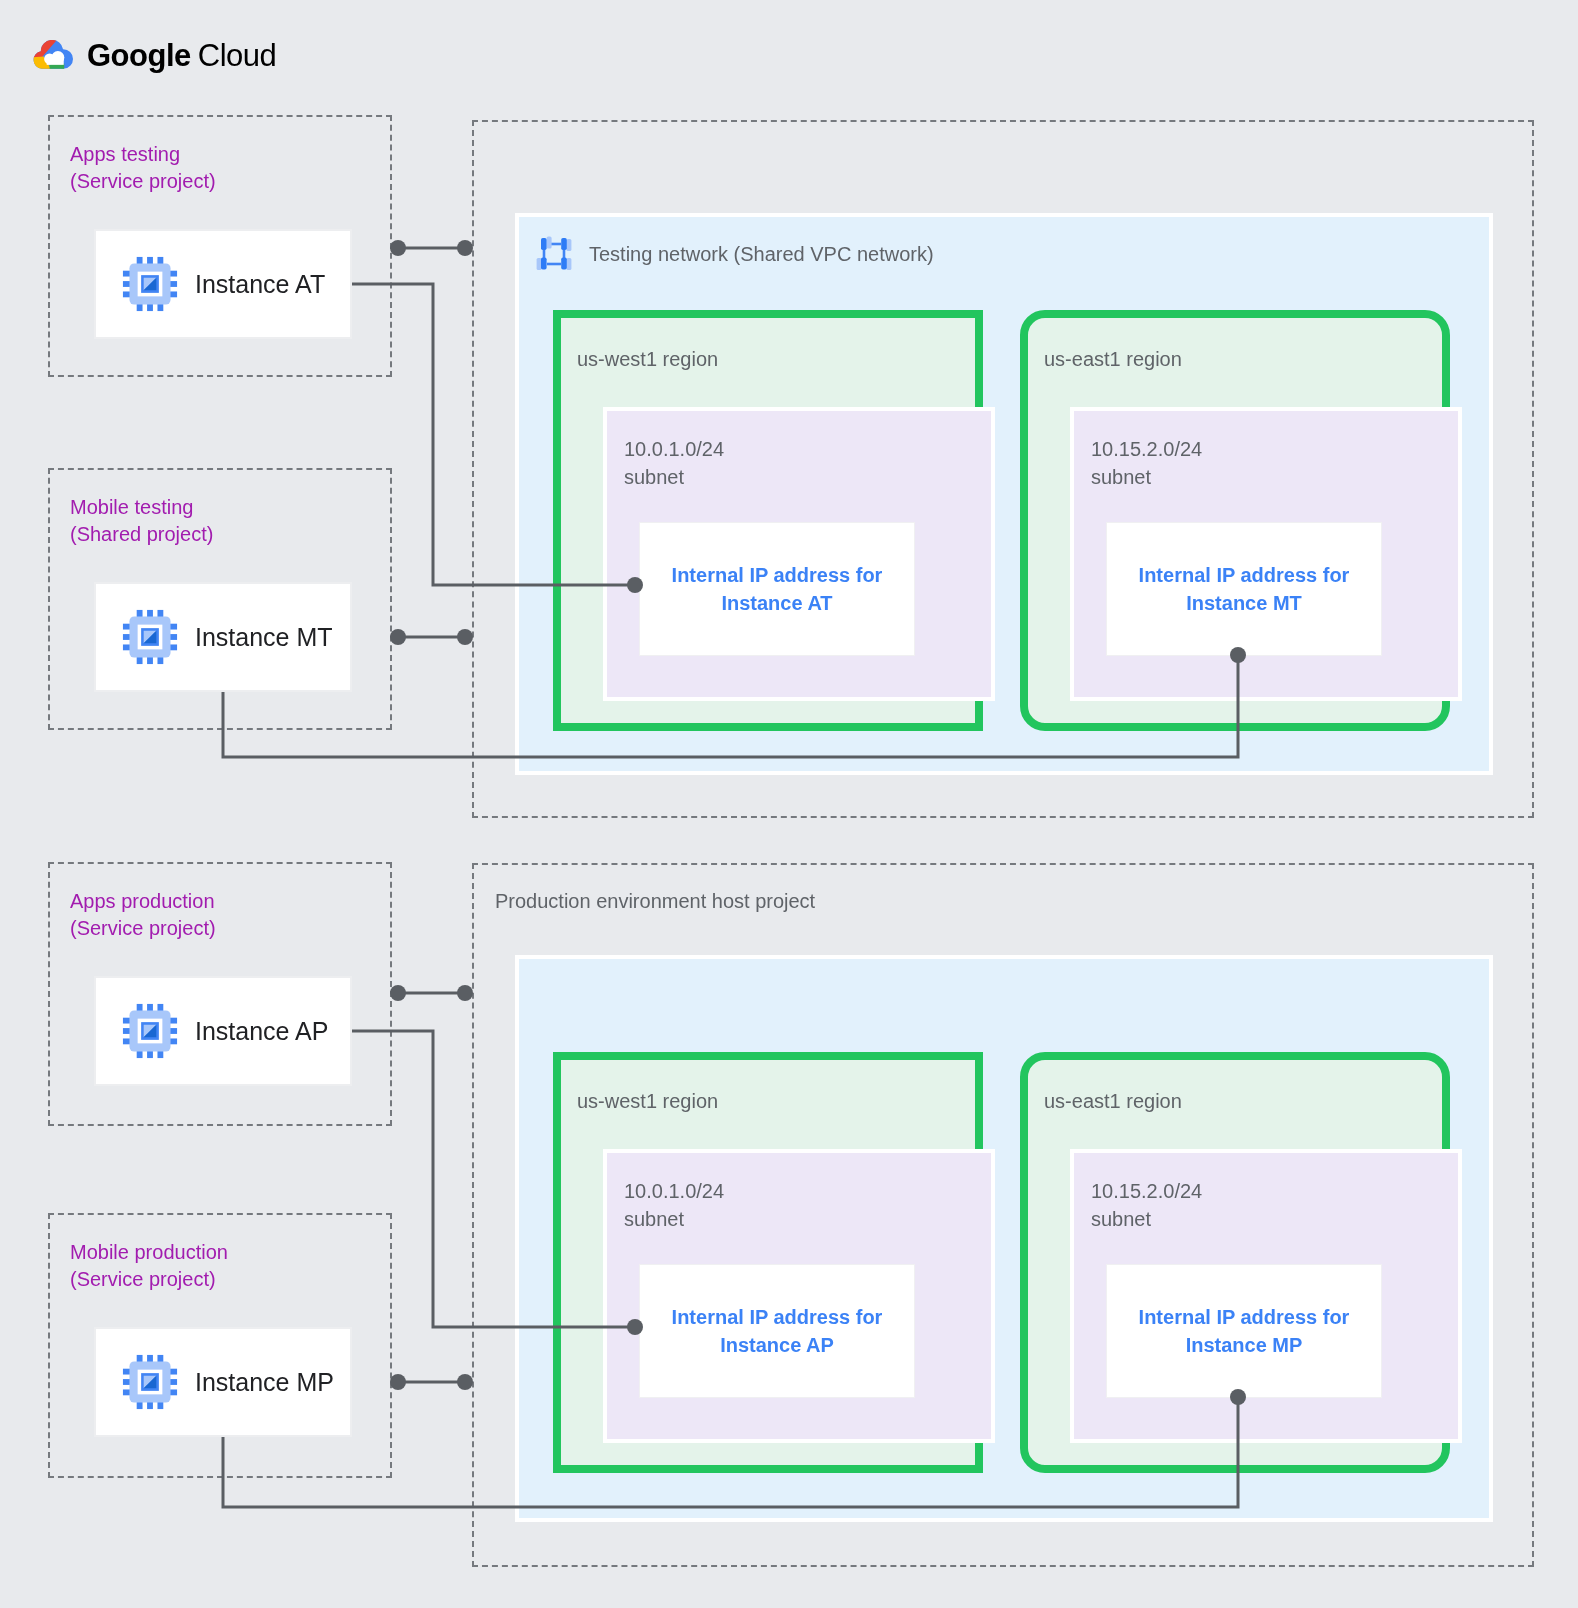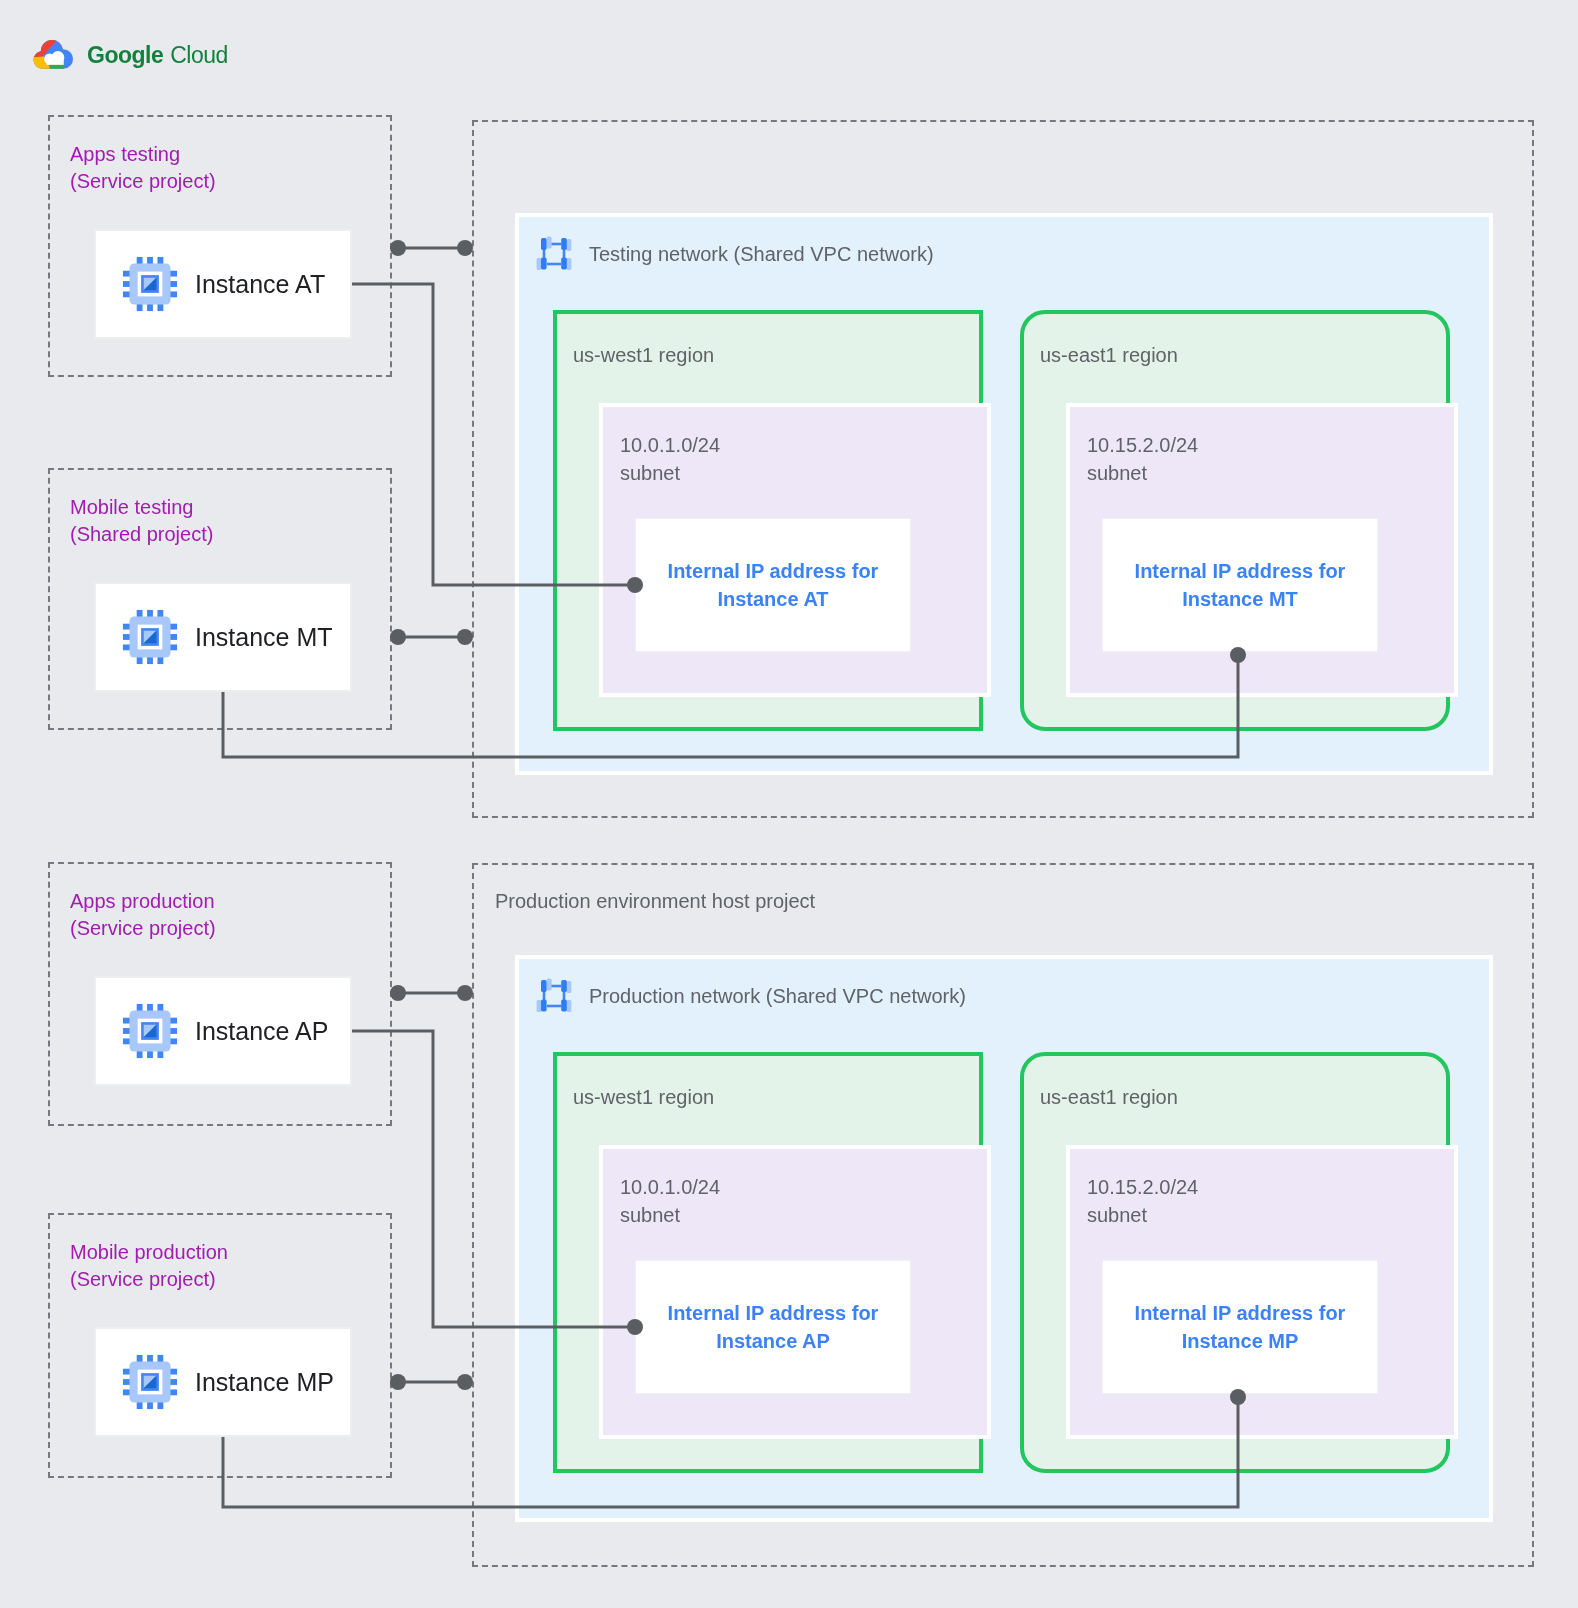--- a/index.html
+++ b/index.html
@@ -3,21 +3,21 @@
 <meta charset="utf-8">
 <style>
   html,body{margin:0;padding:0;}
   .canvas{
     position:relative;width:1578px;height:1608px;background:#E8EAED;
     font-family:"Liberation Sans","DejaVu Sans",sans-serif;overflow:hidden;
   }
   
   .logo{position:absolute;left:30px;top:36px;display:flex;align-items:center;gap:10px;}
   .logo svg{display:block;}
-  .logo-text{font-size:23px;color:#15803d;letter-spacing:-0.5px;}
+  .logo-text{font-size:31px;color:#000000;letter-spacing:-0.5px;}
   .logo-google{font-weight:600;}
   .logo-cloud{font-weight:400;margin-left:7px;}
   
   .sp,.hp{position:absolute;border:2px dashed #75797E;box-sizing:border-box;}
   .sp{left:48px;width:344px;}
   .sp1{top:115px;height:262px;}
   .sp2{top:468px;height:262px;}
   .sp3{top:862px;height:264px;}
   .sp4{top:1213px;height:265px;}
   .sp-label{margin:24px 0 0 20px;font-size:20px;line-height:27px;color:#a21caf;white-space:pre-line;}
@@ -31,21 +31,21 @@
   .hp1{top:120px;height:698px;}
   .hp2{top:863px;height:704px;}
   .hp-label{margin:25px 0 0 21px;font-size:20px;color:#5F6368;}
   
   .net{position:absolute;left:41px;width:978px;border:4px solid #fff;box-sizing:border-box;background:#E2F1FC;}
   .net-t{top:91px;height:562px;}
   .net-p{top:90px;height:567px;}
   .net-head{position:absolute;left:17px;top:19px;display:flex;align-items:center;}
   .net-head svg{width:36px;height:36px;}
   .net-label{font-size:20px;color:#5F6368;margin-left:17px;}
-  .region{position:absolute;top:93px;width:430px;height:421px;border:4px solid #22c55e;box-sizing:border-box;background:#E4F3EA;}
+  .region{position:absolute;top:93px;width:430px;height:421px;border:8px solid #22c55e;box-sizing:border-box;background:#E4F3EA;}
   .region-w{left:34px;}
   .region-e{left:501px;border-radius:25px;}
   .region-label{margin:30px 0 0 16px;font-size:20px;color:#5F6368;}
   .subnet{position:absolute;left:42px;top:89px;width:392px;height:294px;border:4px solid #fff;box-sizing:border-box;background:#EDE7F7;}
   .subnet-label{margin:24px 0 0 17px;font-size:20px;line-height:28px;color:#5F6368;white-space:pre-line;}
   .ipbox{
     position:absolute;left:32px;top:111px;width:276px;height:134px;background:#fff;border:1px solid #F0F0F2;
     box-sizing:border-box;display:flex;align-items:center;justify-content:center;
   }
   .ipbox div{font-size:20px;line-height:28px;font-weight:bold;color:#3b82f6;text-align:center;white-space:pre-line;}
@@ -204,26 +204,20 @@
 Instance MT</div>
           </div>
         </div>
       </div>
     </div>
   </div>
 
   <div class="hp hp2">
     <div class="hp-label">Production environment host project</div>
     <div class="net net-p">
-      <div class="net-head">
-        <svg>
-            <use href="#sym-vpc"></use>
-          </svg>
-        <span class="net-label">Production network (Shared VPC network)</span>
-      </div>
       <div class="region region-w">
         <div class="region-label">us-west1 region</div>
         <div class="subnet">
           <div class="subnet-label">10.0.1.0/24
 subnet</div>
           <div class="ipbox">
             <div>Internal IP address for
 Instance AP</div>
           </div>
         </div>

